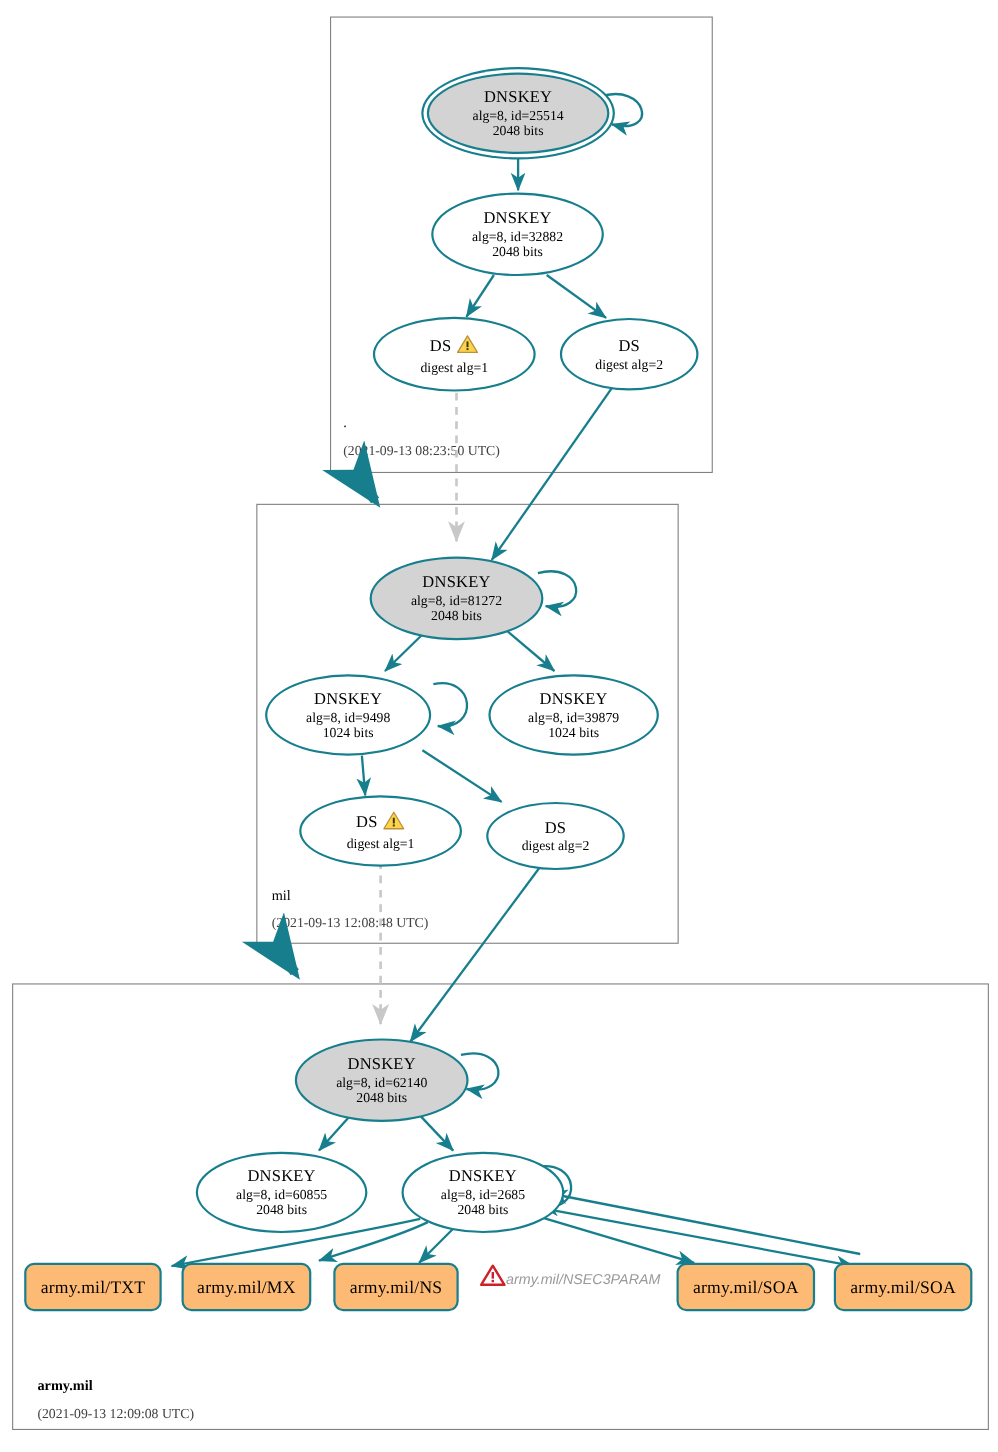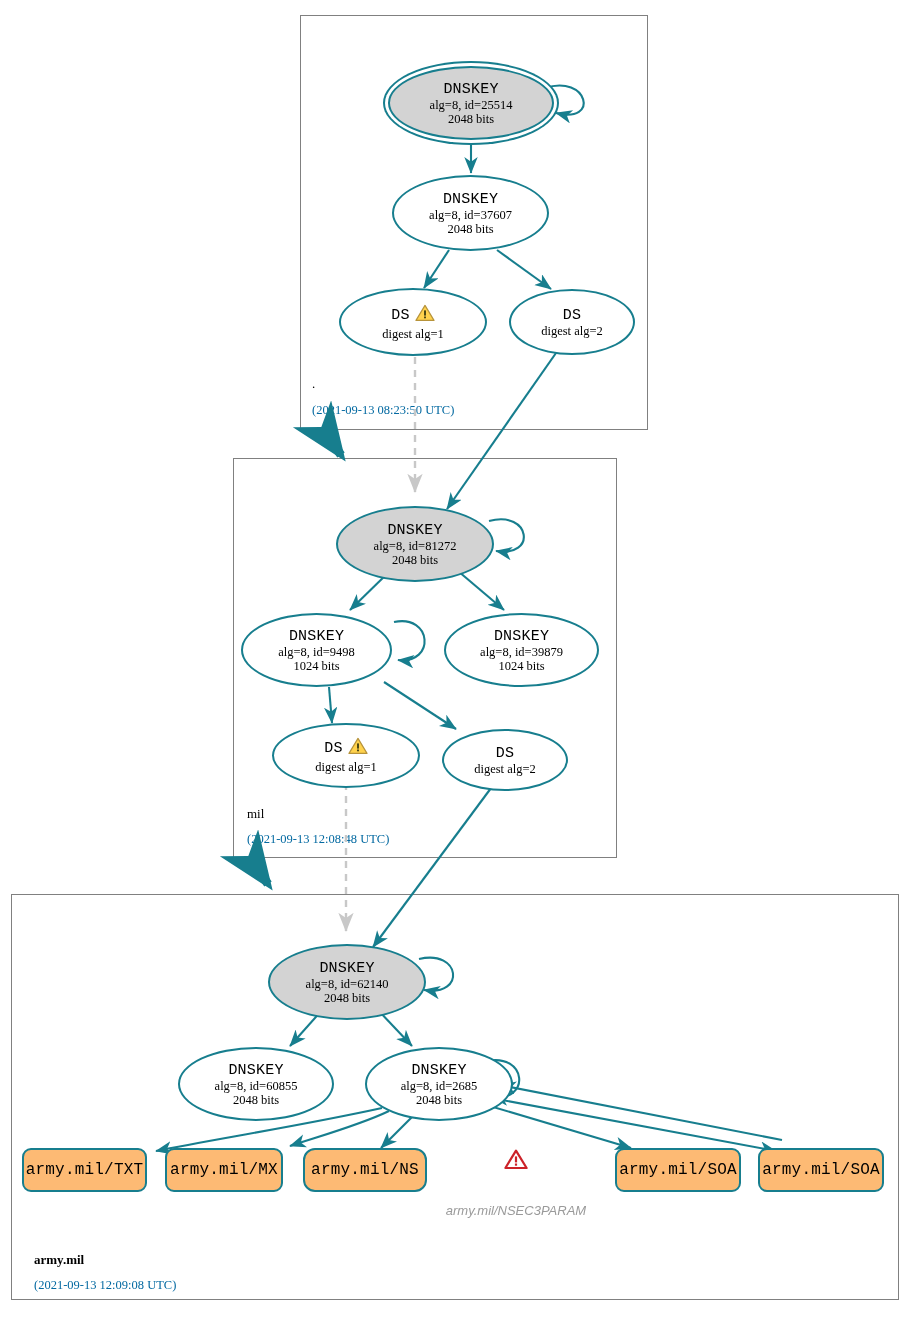--- a/index.html
+++ b/index.html
@@ -31,21 +31,21 @@
     position: absolute;
     font-family: "Liberation Serif", serif;
     font-size: 13px;
     color: #000000;
     white-space: nowrap;
   }
   .zone-stamp {
     position: absolute;
     font-family: "Liberation Serif", serif;
     font-size: 12.5px;
-    color: #0369a1;
+    color: #404040;
     white-space: nowrap;
   }
   .node {
     position: absolute;
     display: flex;
     flex-direction: column;
     align-items: center;
     justify-content: center;
     box-sizing: border-box;
     text-align: center;
@@ -61,44 +61,42 @@
   }
   .ellipse.anchor {
     box-shadow: 0 0 0 3px #ffffff, 0 0 0 5px #177e8e;
   }
   .rrset {
     border: 2px solid #177e8e;
     border-radius: 9px;
     background: #fdba74;
   }
   .n-title {
-    font-family: Liberation Mono, monospace;
+    font-family: Liberation Serif, serif;
     font-size: 15px;
     line-height: 17px;
     letter-spacing: .2px;
     display: flex;
     align-items: center;
     gap: 5px;
   }
   .n-sub {
     font-family: "Liberation Serif", serif;
     font-size: 12.5px;
     line-height: 14px;
     white-space: nowrap;
   }
   .rrset .n-title {
     font-size: 16px;
   }
   .ghost {
     position: absolute;
     display: flex;
-    flex-direction: column;
     align-items: center;
     justify-content: flex-start;
-    gap: 29px;
   }
   .ghost-label {
     font-family: "Liberation Sans", sans-serif;
     font-style: italic;
     font-size: 13px;
     color: #9a9a9a;
     white-space: nowrap;
   }
   .warn-y, .warn-r {
     display: inline-block;
@@ -192,21 +190,21 @@
 </svg>
 
 <div class="node ellipse filled anchor" style="left:388px; top:66px; width:166px; height:74px;">
   <div class="n-title">DNSKEY</div>
   <div class="n-sub">alg=8, id=25514</div>
   <div class="n-sub">2048 bits</div>
 </div>
 
 <div class="node ellipse" style="left:392px; top:175px; width:157px; height:76px;">
   <div class="n-title">DNSKEY</div>
-  <div class="n-sub">alg=8, id=37607</div>
+  <div class="n-sub">alg=8, id=32882</div>
   <div class="n-sub">2048 bits</div>
 </div>
 
 <div class="node ellipse" style="left:339px; top:288px; width:148px; height:68px;">
   <div class="n-title">
     <span>DS</span>
     <span class="warn-y">
       <svg width="20" height="18" viewBox="0 0 20 18">
         <path d="M10 1.4 L19 16.4 L1 16.4 Z" fill="#ffd24d" stroke="#b7933a" stroke-width="1.2" stroke-linejoin="round"></path>
         <rect x="9.1" y="6.4" width="1.8" height="5.2" fill="#3a3a10"></rect>
@@ -278,21 +276,21 @@
 </div>
 
 <div class="node rrset" style="left:22px; top:1148px; width:125px; height:44px;">
   <div class="n-title">army.mil/TXT</div>
 </div>
 
 <div class="node rrset" style="left:165px; top:1148px; width:118px; height:44px;">
   <div class="n-title">army.mil/MX</div>
 </div>
 
-<div class="node rrset" style="left:303px; top:1148px; width:124px; height:44px;border-radius:12px;">
+<div class="node rrset" style="left:303px; top:1148px; width:114px; height:44px;">
   <div class="n-title">army.mil/NS</div>
 </div>
 
 <div class="node rrset" style="left:615px; top:1148px; width:126px; height:44px;">
   <div class="n-title">army.mil/SOA</div>
 </div>
 
 <div class="node rrset" style="left:758px; top:1148px; width:126px; height:44px;">
   <div class="n-title">army.mil/SOA</div>
 </div>

